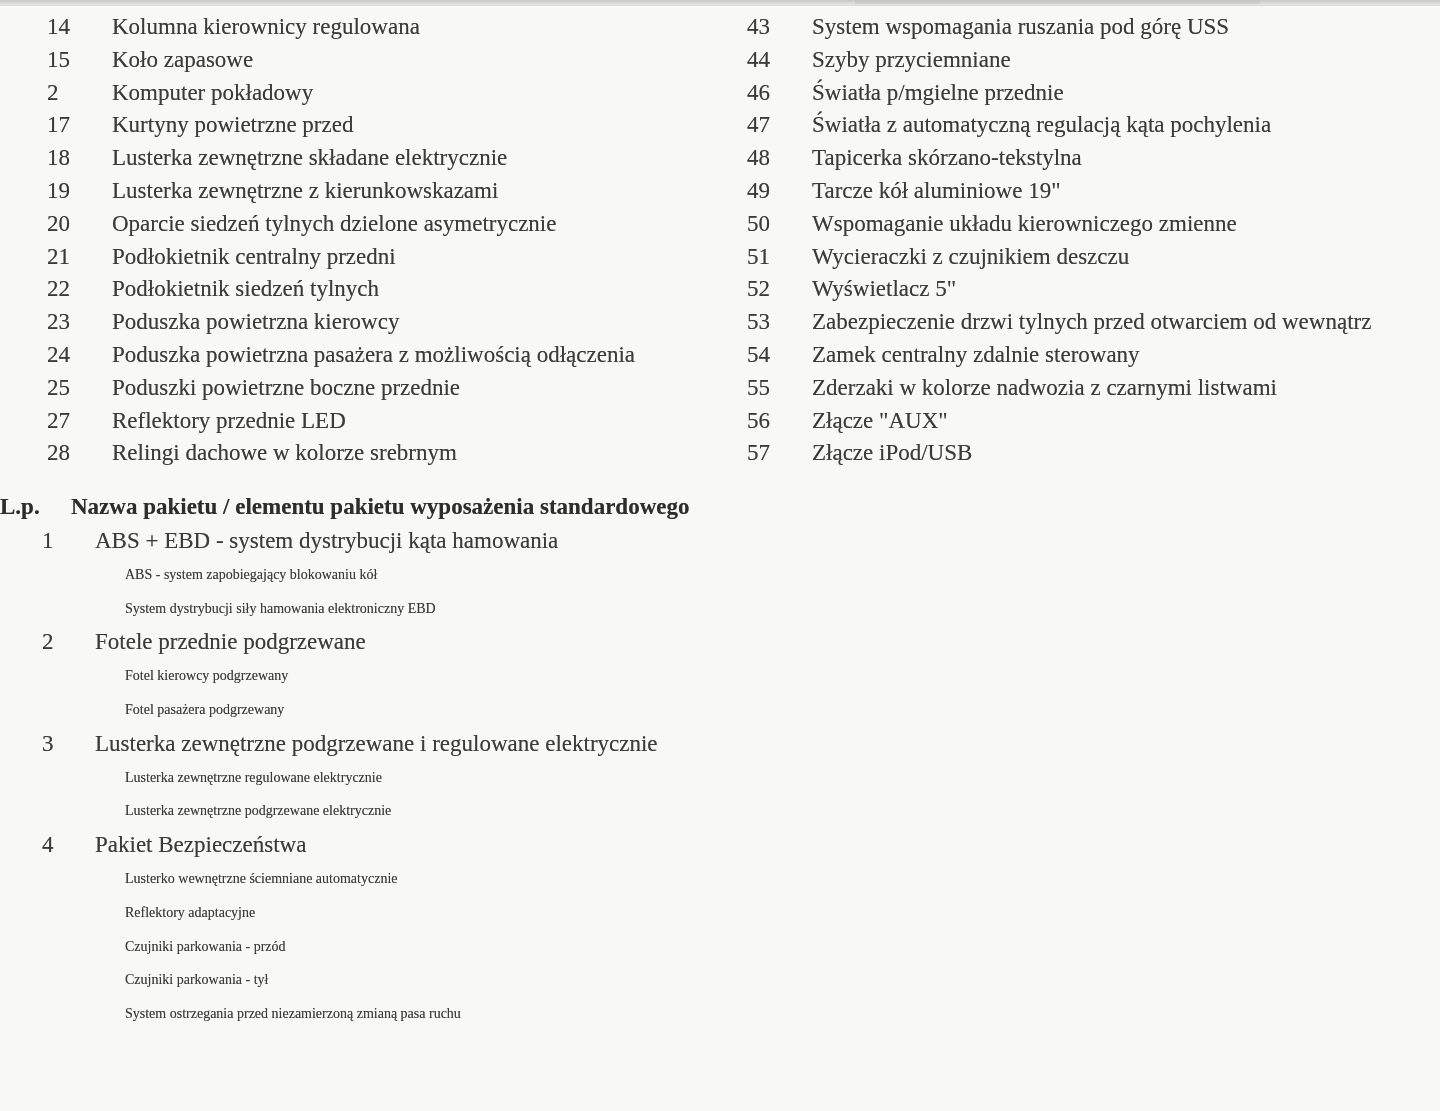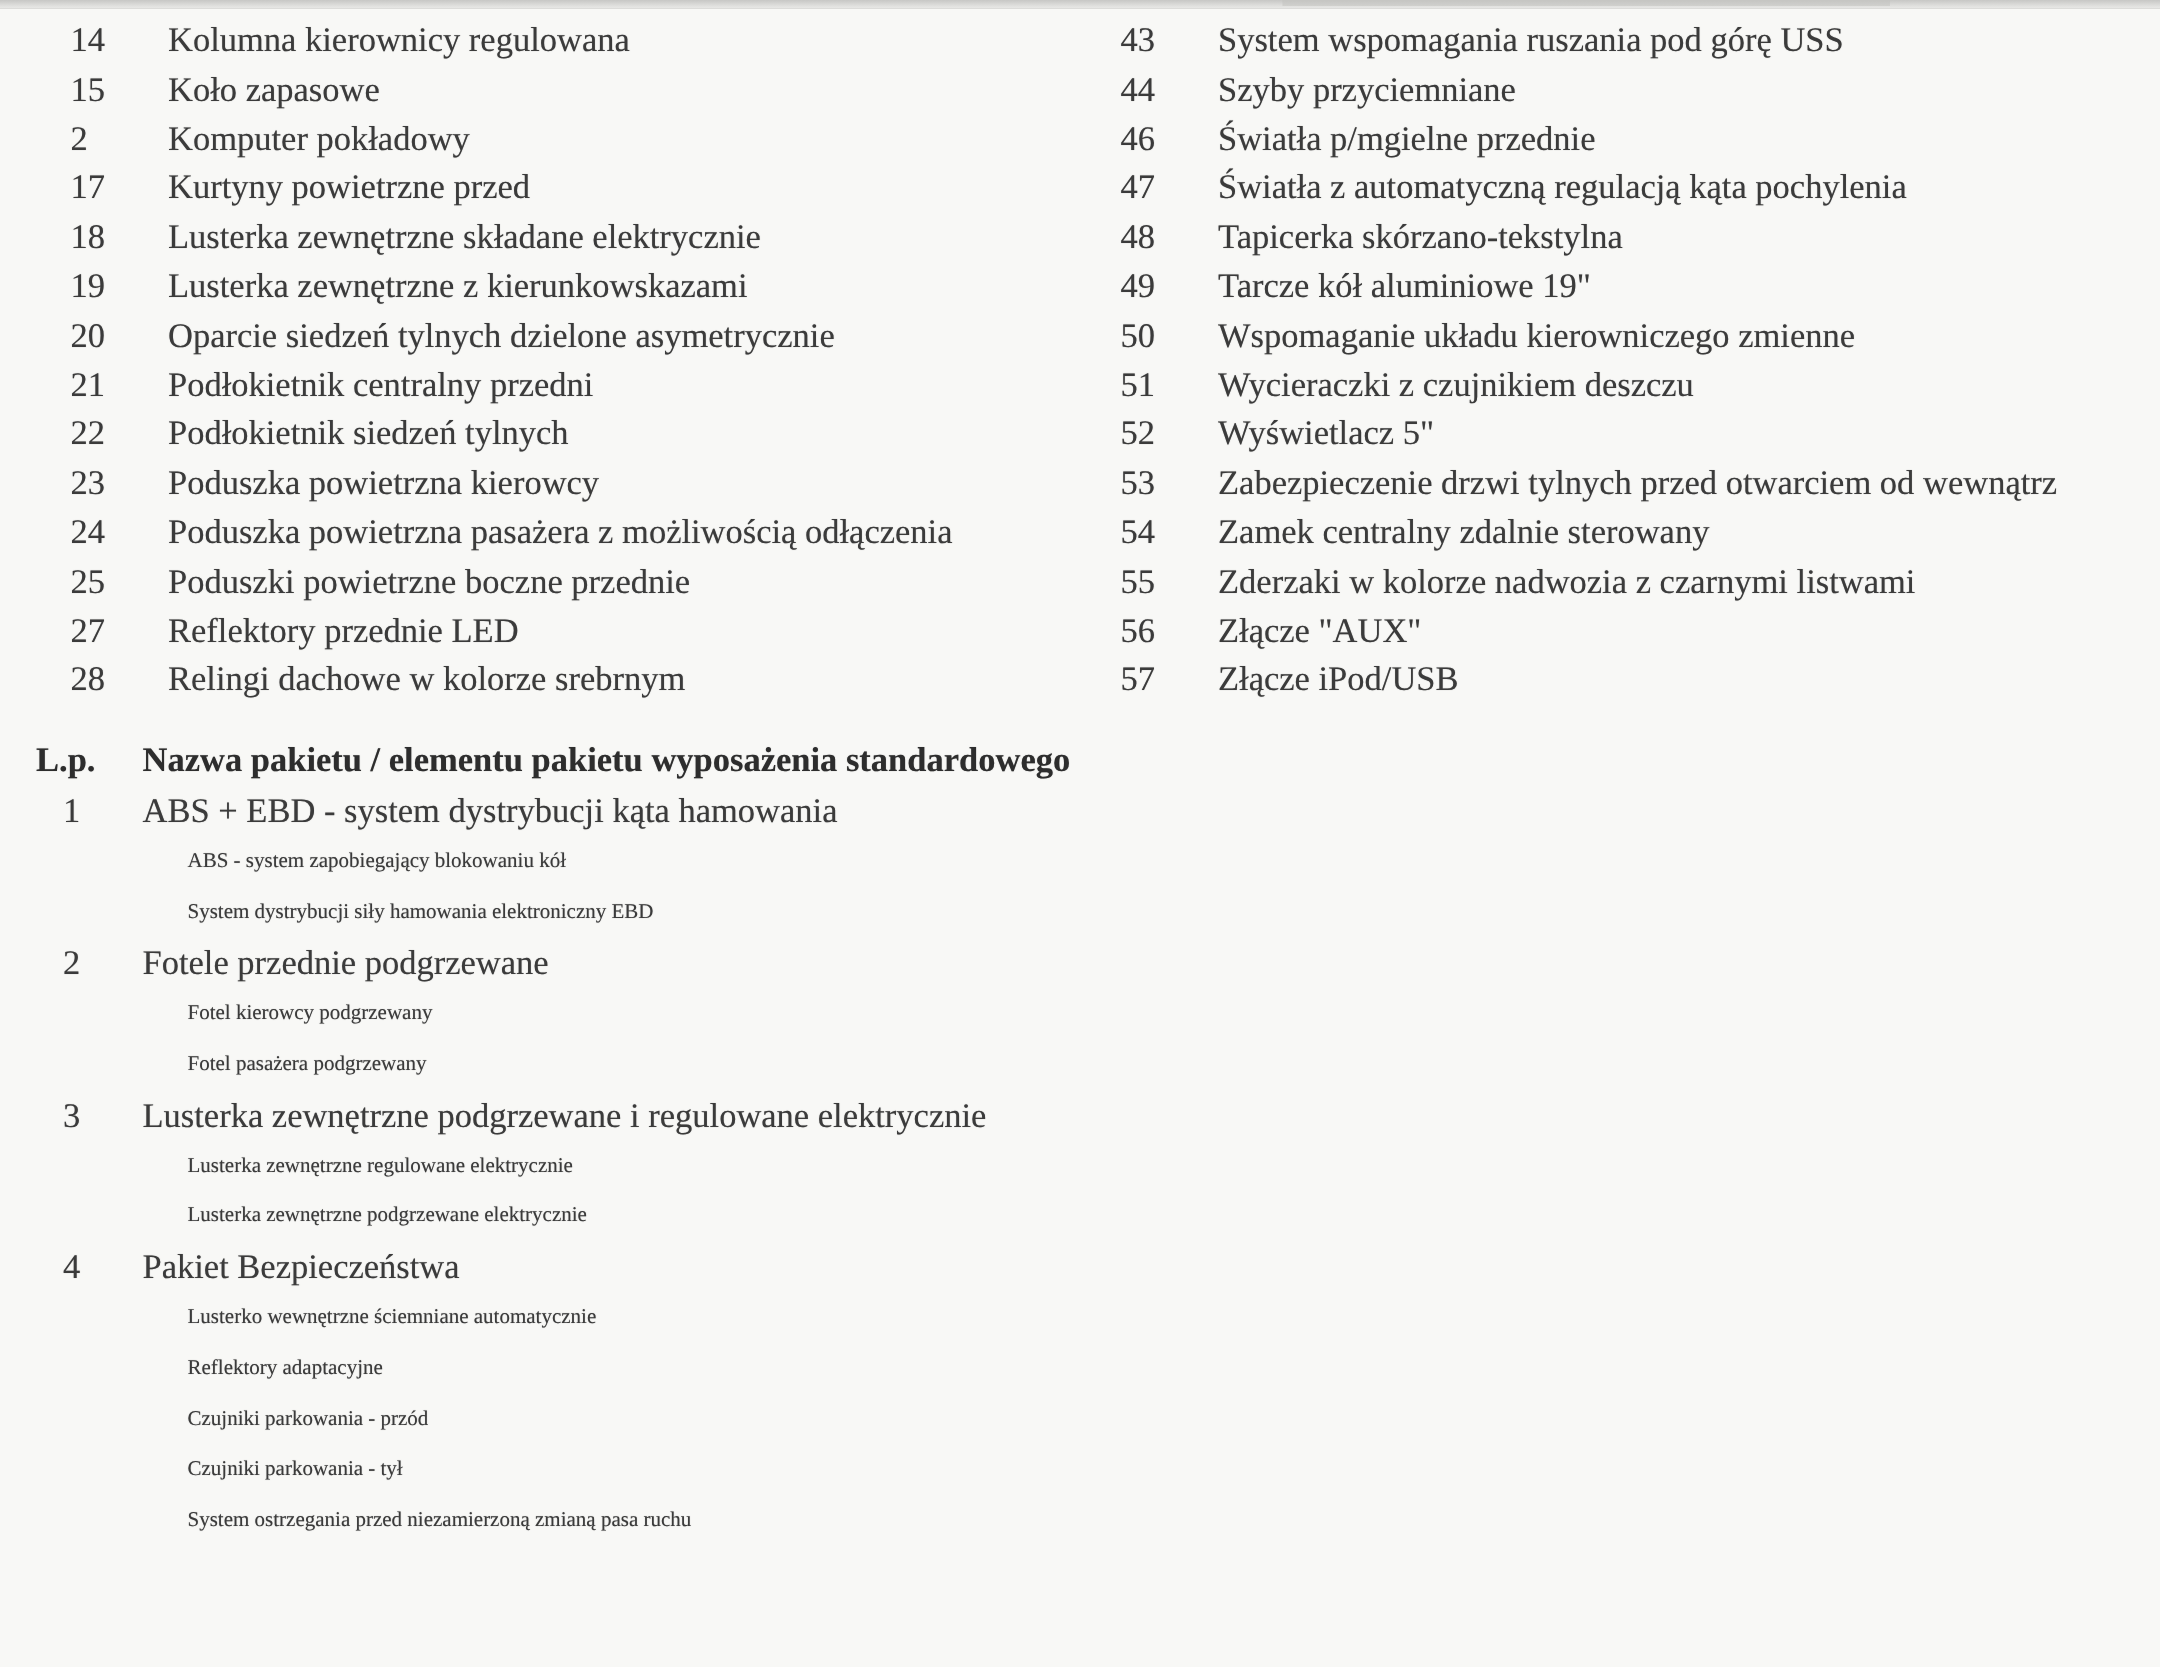--- a/index.html
+++ b/index.html
@@ -68,21 +68,20 @@
     text-shadow: 0 0 0.6px rgba(70,70,70,0.55);
   }
   .pheader {
     display: flex;
     font-weight: bold;
     color: #2d2d2d;
   }
   .pheader .pnum {
     flex: 0 0 71px;
     width: 71px;
-    padding-left: 24px;
   }
   .pkg-main {
     display: flex;
   }
   .pkg-main .num {
     flex: 0 0 53px;
     width: 53px;
     padding-left: 42px;
   }
   .pkg-sub {

